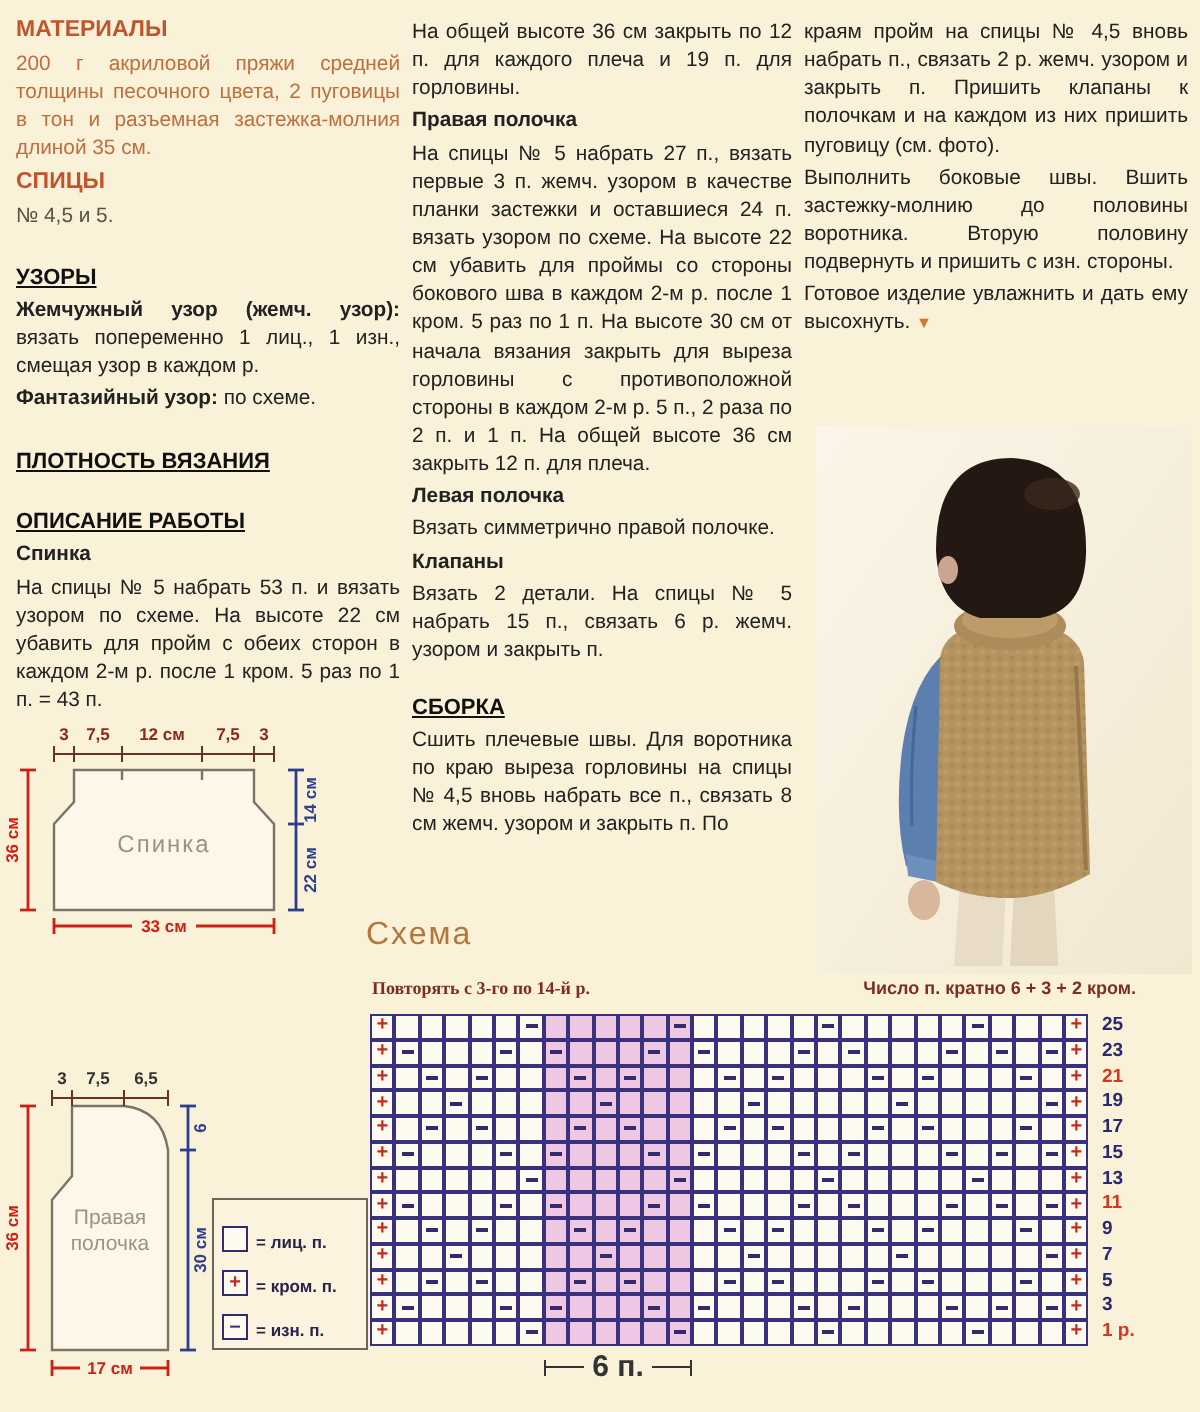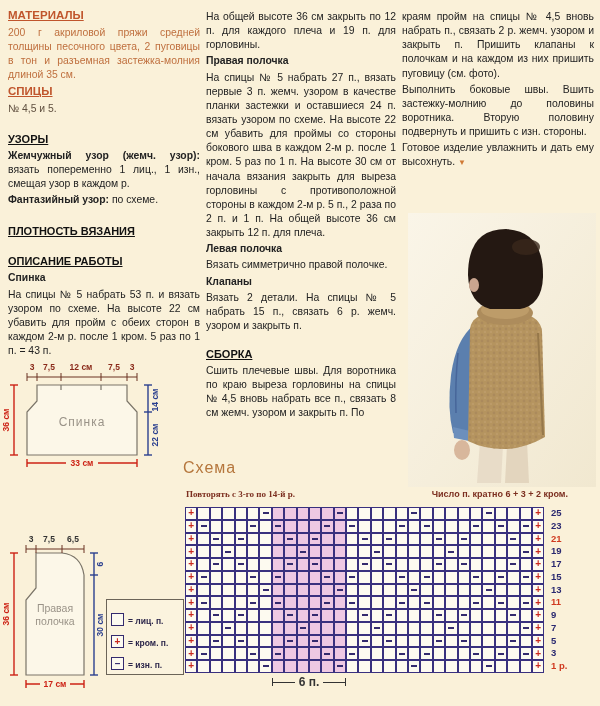--- a/index.html
+++ b/index.html
@@ -4,21 +4,21 @@
 <style>
   html,body{margin:0;padding:0;}
   .page{
     position:relative;width:600px;height:706px;overflow:hidden;
     background:#faf1d9;
     font-family:"Liberation Sans", sans-serif;
     color:#222;
   }
   .col{position:absolute;top:6px;font-size:10.4px;line-height:1.36;text-align:justify;}
   .col p{margin:0 0 2px 0;}
-  .h-orange{font-size:11.5px;font-weight:bold;color:#c0552c;text-decoration:underline;margin:6px 0 2px 0;}
+  .h-orange{font-size:11.5px;font-weight:bold;color:#c0552c;margin:6px 0 2px 0;}
   .h-black{font-size:11px;font-weight:bold;color:#111;text-decoration:underline;margin:11px 0 2px 0;}
   .sub{font-weight:bold;margin:1px 0;}
   .orange-text{color:#bf6f3e;}
   .dark-text{color:#5f4f3f;}
   .endmark{color:#d07a35;font-size:8px;}
 
   
   .chart-title{position:absolute;left:183px;top:459px;font-size:16px;color:#b5763c;letter-spacing:1px;}
   .chart-note{position:absolute;top:489px;font-size:9px;font-weight:bold;color:#7c2f20;}
   #note-left{left:186px;font-family:Liberation Serif, serif;}
@@ -28,21 +28,21 @@
     display:grid;grid-template-columns:repeat(29,12.4px);grid-auto-rows:12.75px;
   }
   .cell{box-sizing:border-box;border:1px solid #39307e;background:#fdfaf0;
         display:flex;align-items:center;justify-content:center;}
   .cell.pink{background:#eec8e3;}
   .cell.plus{color:#c8281e;font-weight:bold;font-size:10px;line-height:1;background:#fdfaf0;}
   .dashbar{display:block;width:6px;height:2px;background:#342a6e;}
   #chart-rownums{position:absolute;left:551px;top:507px;font-size:9.5px;font-weight:bold;color:#2a2970;}
   #chart-rownums div{height:12.75px;line-height:12.75px;}
   #chart-rownums .red{color:#d03a20;}
-  .bracket{position:absolute;display:flex;align-items:center;font-size:12px;font-weight:bold;color:#333;}
+  .bracket{position:absolute;display:flex;align-items:center;font-size:15px;font-weight:bold;color:#333;}
   .bracket .tick{width:1px;height:8px;background:#333;}
   .bracket .line{flex:1;height:1px;background:#333;}
   .bracket .lbl{padding:0 4px;white-space:nowrap;}
   #bracket6{left:272px;top:675px;width:74px;}
   #bracket24{left:197px;top:705px;width:298px;}
 
   
   .legend{position:absolute;left:106px;top:599px;width:78px;border:1px solid #6b6458;
           background:#fbf3de;padding:4px 4px;box-sizing:border-box;}
   .lg-row{display:flex;align-items:flex-end;height:22px;}

